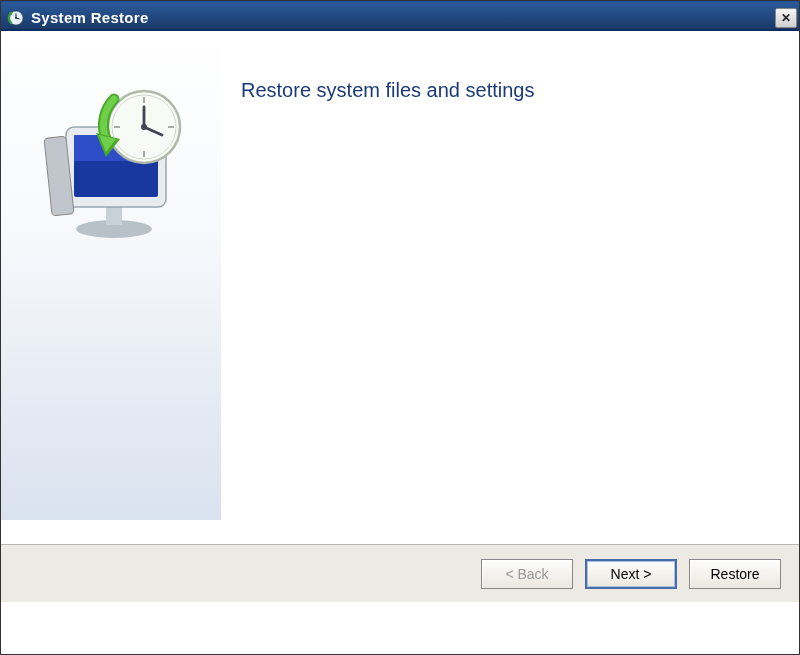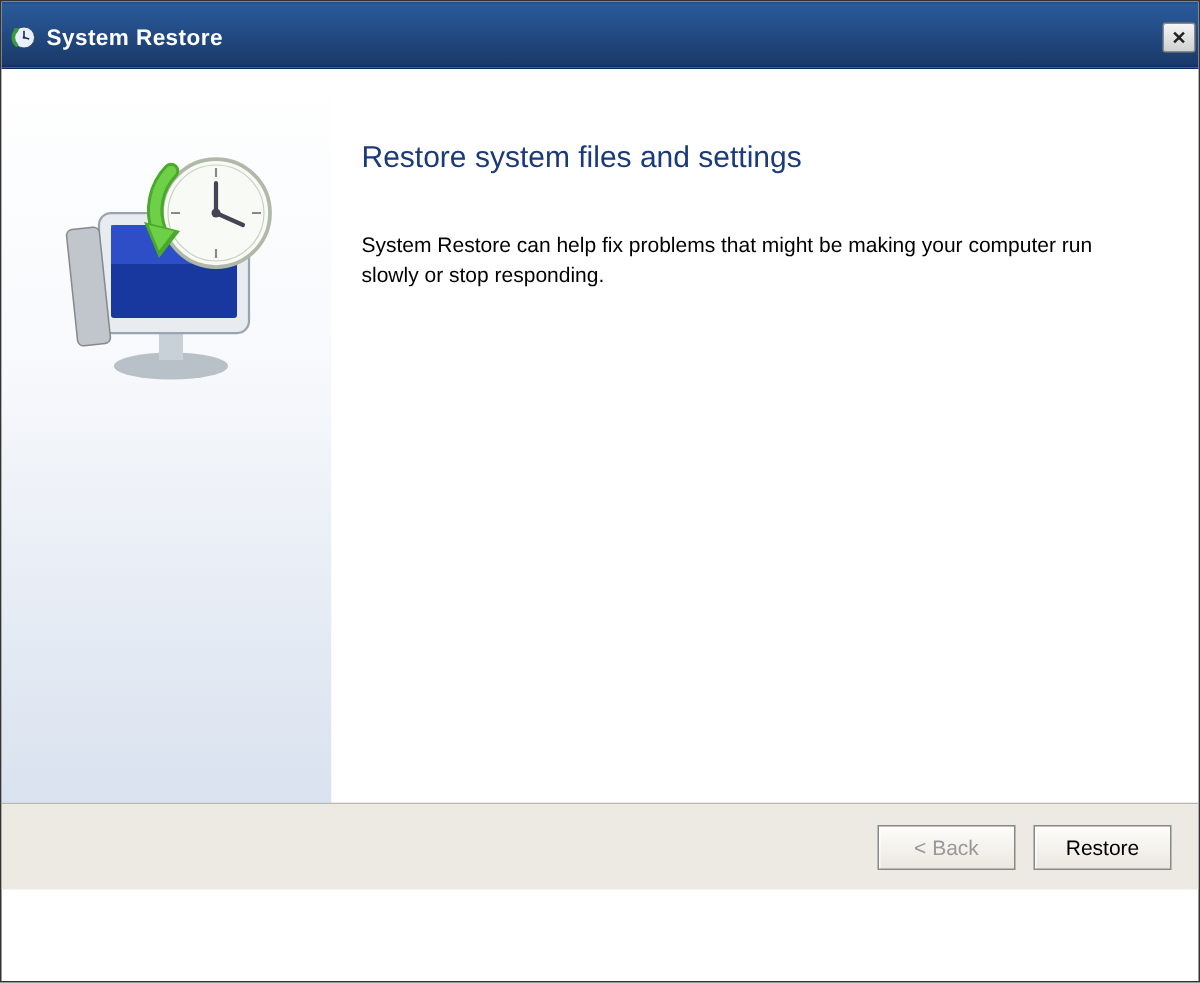--- a/index.html
+++ b/index.html
@@ -7,21 +7,21 @@
       font-family: Tahoma, "Segoe UI", Arial, sans-serif;
       font-size: 13px;
       background: #fff;
       width: 800px;
       height: 655px;
       overflow: hidden;
       border: 1px solid #333;
     }
     .titlebar {
       background: linear-gradient(to bottom, #1a4a8a 0%, #2a5a9a 5%, #1a3a6a 95%, #0a2a5a 100%);
-      height: 45px;
+      height: 30px;
       display: flex;
       align-items: center;
       justify-content: space-between;
       padding: 4px 2px 0 6px;
       color: #fff;
       border-bottom: 1px solid #0a2a5a;
       gap: 28px;
     }
     .title-left {
       display: flex;
@@ -97,20 +97,21 @@
     }
     .footer {
       height: 58px;
       background: #eceae3;
       border-top: 1px solid #b8b8b0;
       display: flex;
       justify-content: flex-end;
       align-items: center;
       gap: 12px;
       padding: 0 18px;
+      margin-top: 24px;
     }
     .btn {
       min-width: 92px;
       height: 30px;
       background: linear-gradient(to bottom, #fdfdfb, #eae8df);
       border: 1px solid #888;
       font-family: inherit;
       font-size: 14px;
       color: #000;
       cursor: pointer;
@@ -179,20 +180,20 @@
         <path d="M 88 18
                  A 38 38 0 0 0 80 58" fill="none" stroke="#6ed048" stroke-width="7" stroke-linecap="round"></path>
         <polygon points="70,52 94,58 80,76" fill="#4aa82a"></polygon>
         <polygon points="73,54 90,58 80,71" fill="#6ed048"></polygon>
       </svg>
     </div>
   </div>
 
   <div class="content">
     <h1 class="heading">Restore system files and settings</h1>
-    <p class="para">System Restore can help fix problems that might be making your computer run slowly or stop responding.</p>
   </div>
 </div>
 
 <div class="footer">
   <button class="btn" disabled="">&lt; Back</button>
+  <button class="btn default">Next &gt;</button>
   <button class="btn">Restore</button>
 </div>
 
 </body></html>

